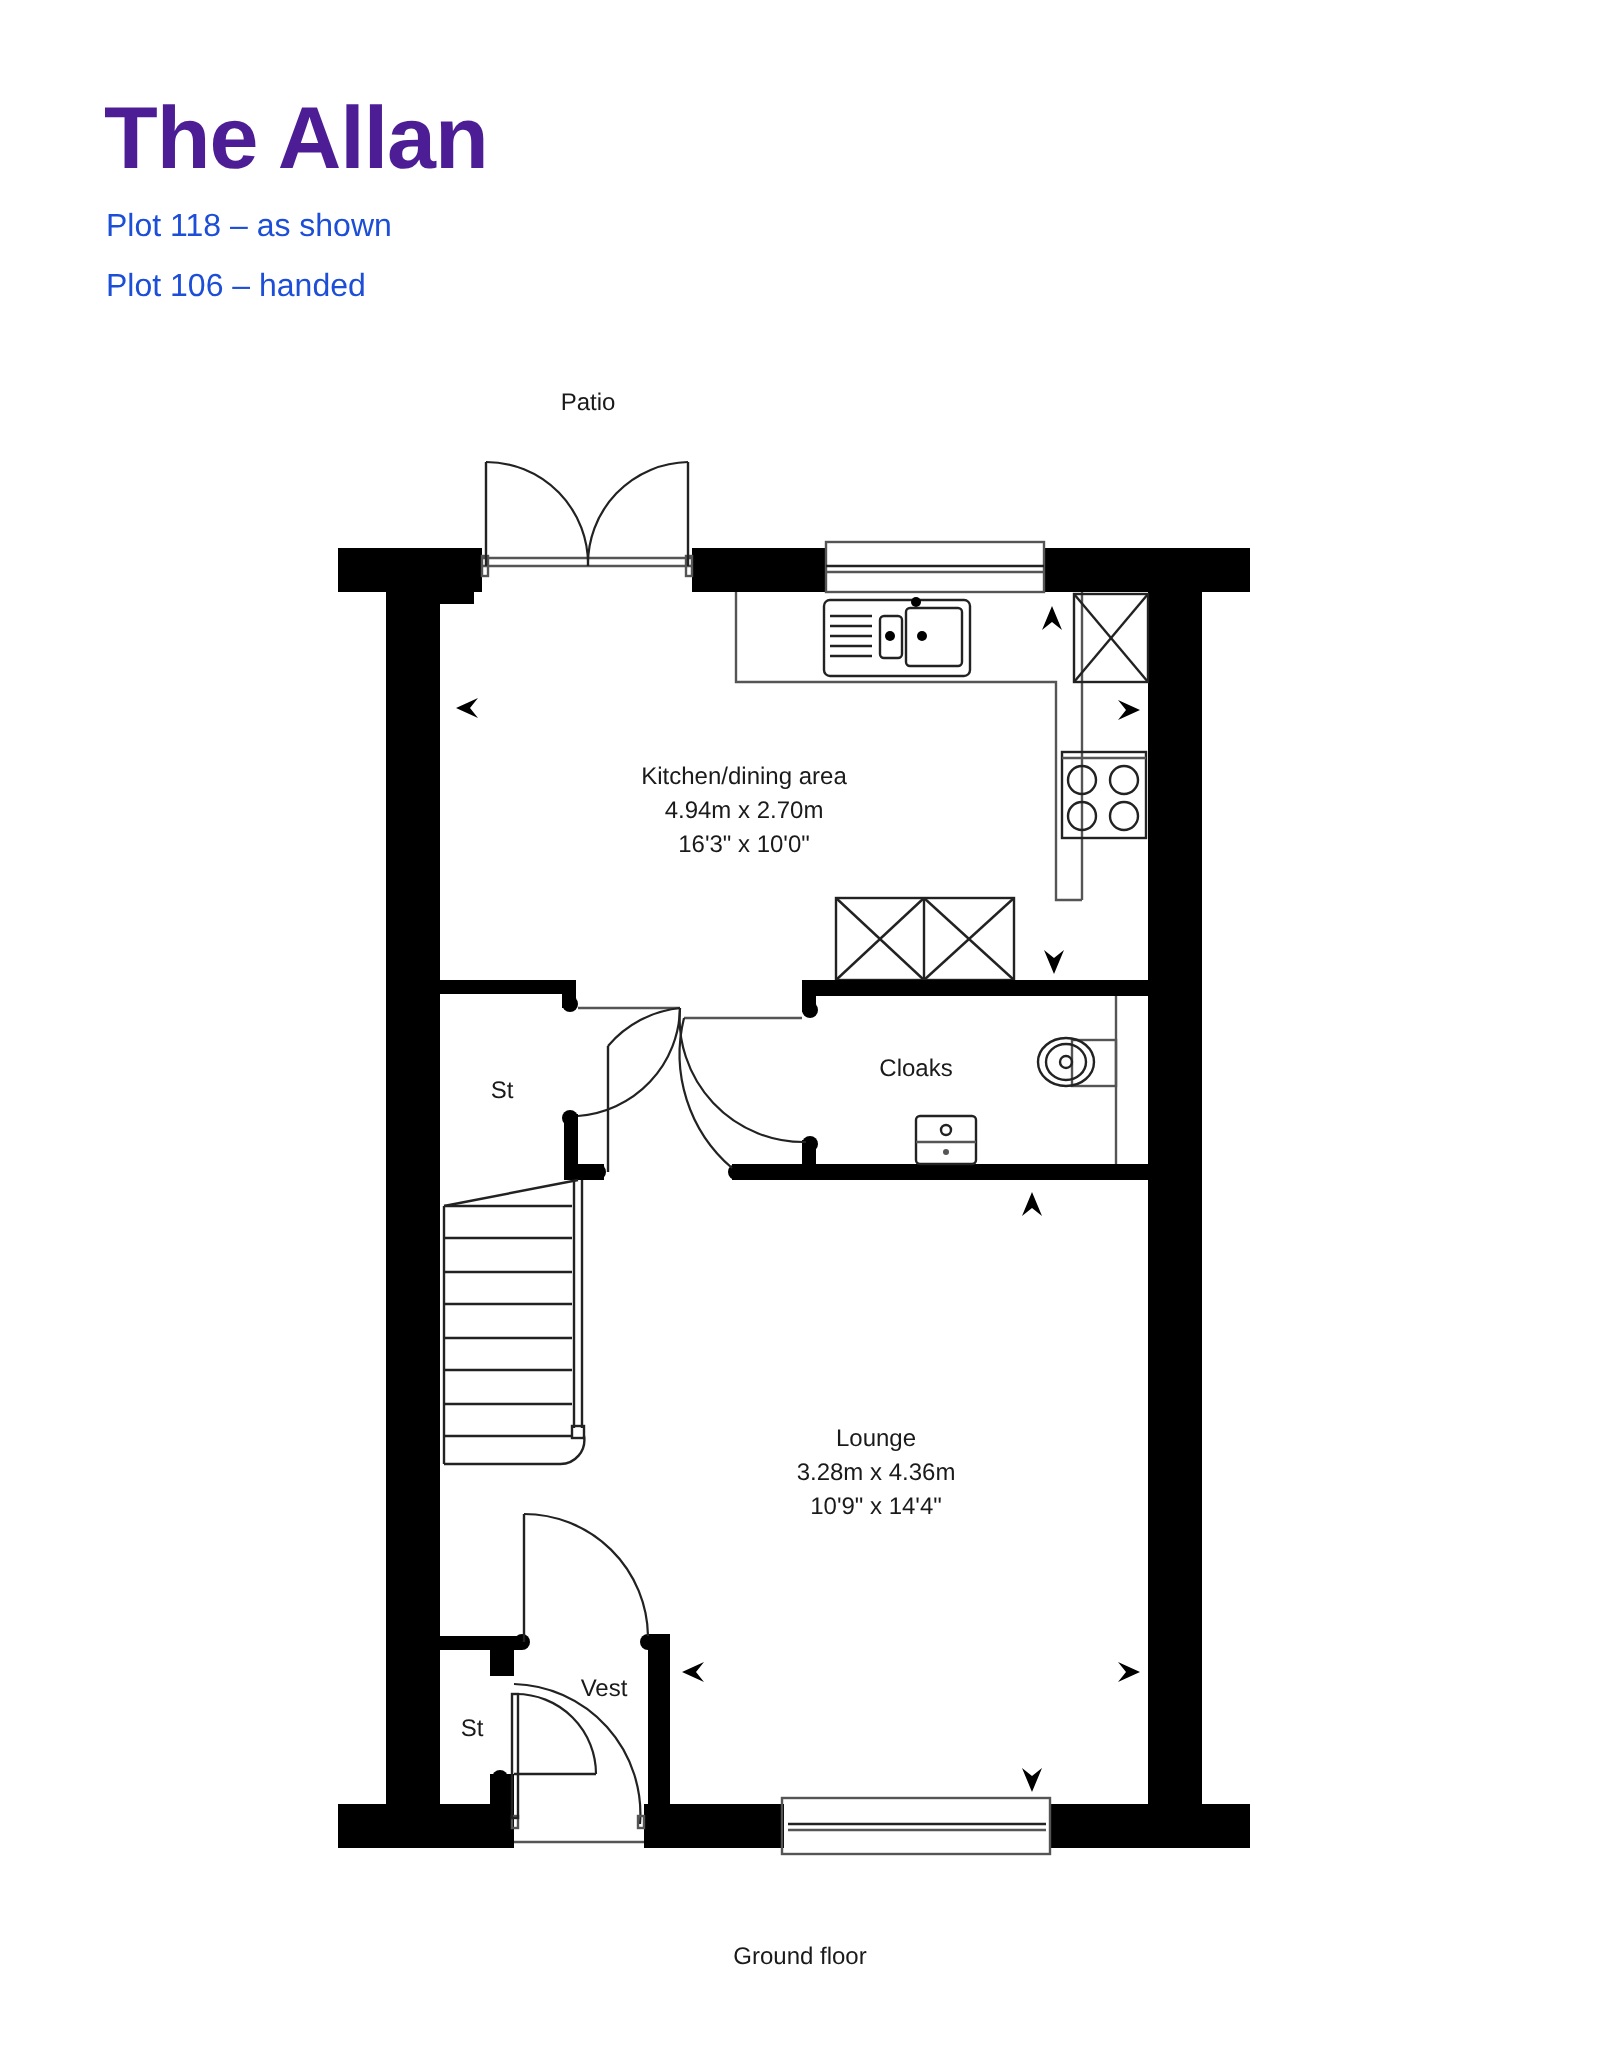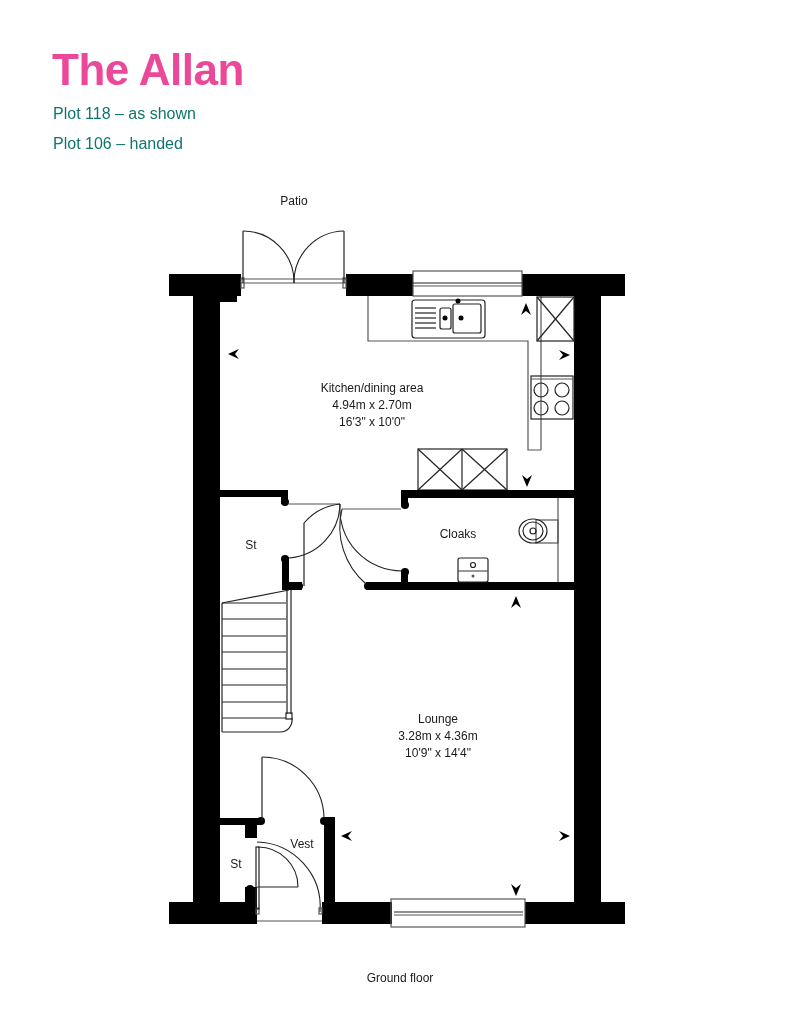--- a/index.html
+++ b/index.html
@@ -1,18 +1,18 @@
 <!DOCTYPE html>
 <html><head>
   <meta charset="utf-8">
   <style>
     html, body { margin: 0; padding: 0; background: #ffffff; }
     body { width: 800px; height: 1036px; position: relative; overflow: hidden; font-family: "Liberation Sans", "DejaVu Sans", sans-serif; color: #1a1a1a; }
-    .title { position: absolute; left: 52px; top: 44px; font-size: 44px; font-weight: 700; color: #ec4899; letter-spacing: -0.5px; line-height: 52px; margin: 0; }
-    .plot-line { position: absolute; left: 53px; font-size: 16px; color: #0f766e; line-height: 20px; }
+    .title { position: absolute; left: 52px; top: 44px; font-size: 44px; font-weight: 700; color: #4c1d95; letter-spacing: -0.5px; line-height: 52px; margin: 0; }
+    .plot-line { position: absolute; left: 53px; font-size: 16px; color: #1d4ed8; line-height: 20px; }
     .plot-1 { top: 104px; }
     .plot-2 { top: 134px; }
     svg.plan { position: absolute; left: 0; top: 0; width: 800px; height: 1036px; }
     .lbl { font-family: "Liberation Sans", "DejaVu Sans", sans-serif; font-size: 12px; fill: #1a1a1a; }
     .wall { fill: #000; }
     .thin { fill: none; stroke: #555; stroke-width: 1.2; }
     .thinb { fill: none; stroke: #222; stroke-width: 1.2; }
     .arc { fill: none; stroke: #222; stroke-width: 1.1; }
   </style>
 </head>

